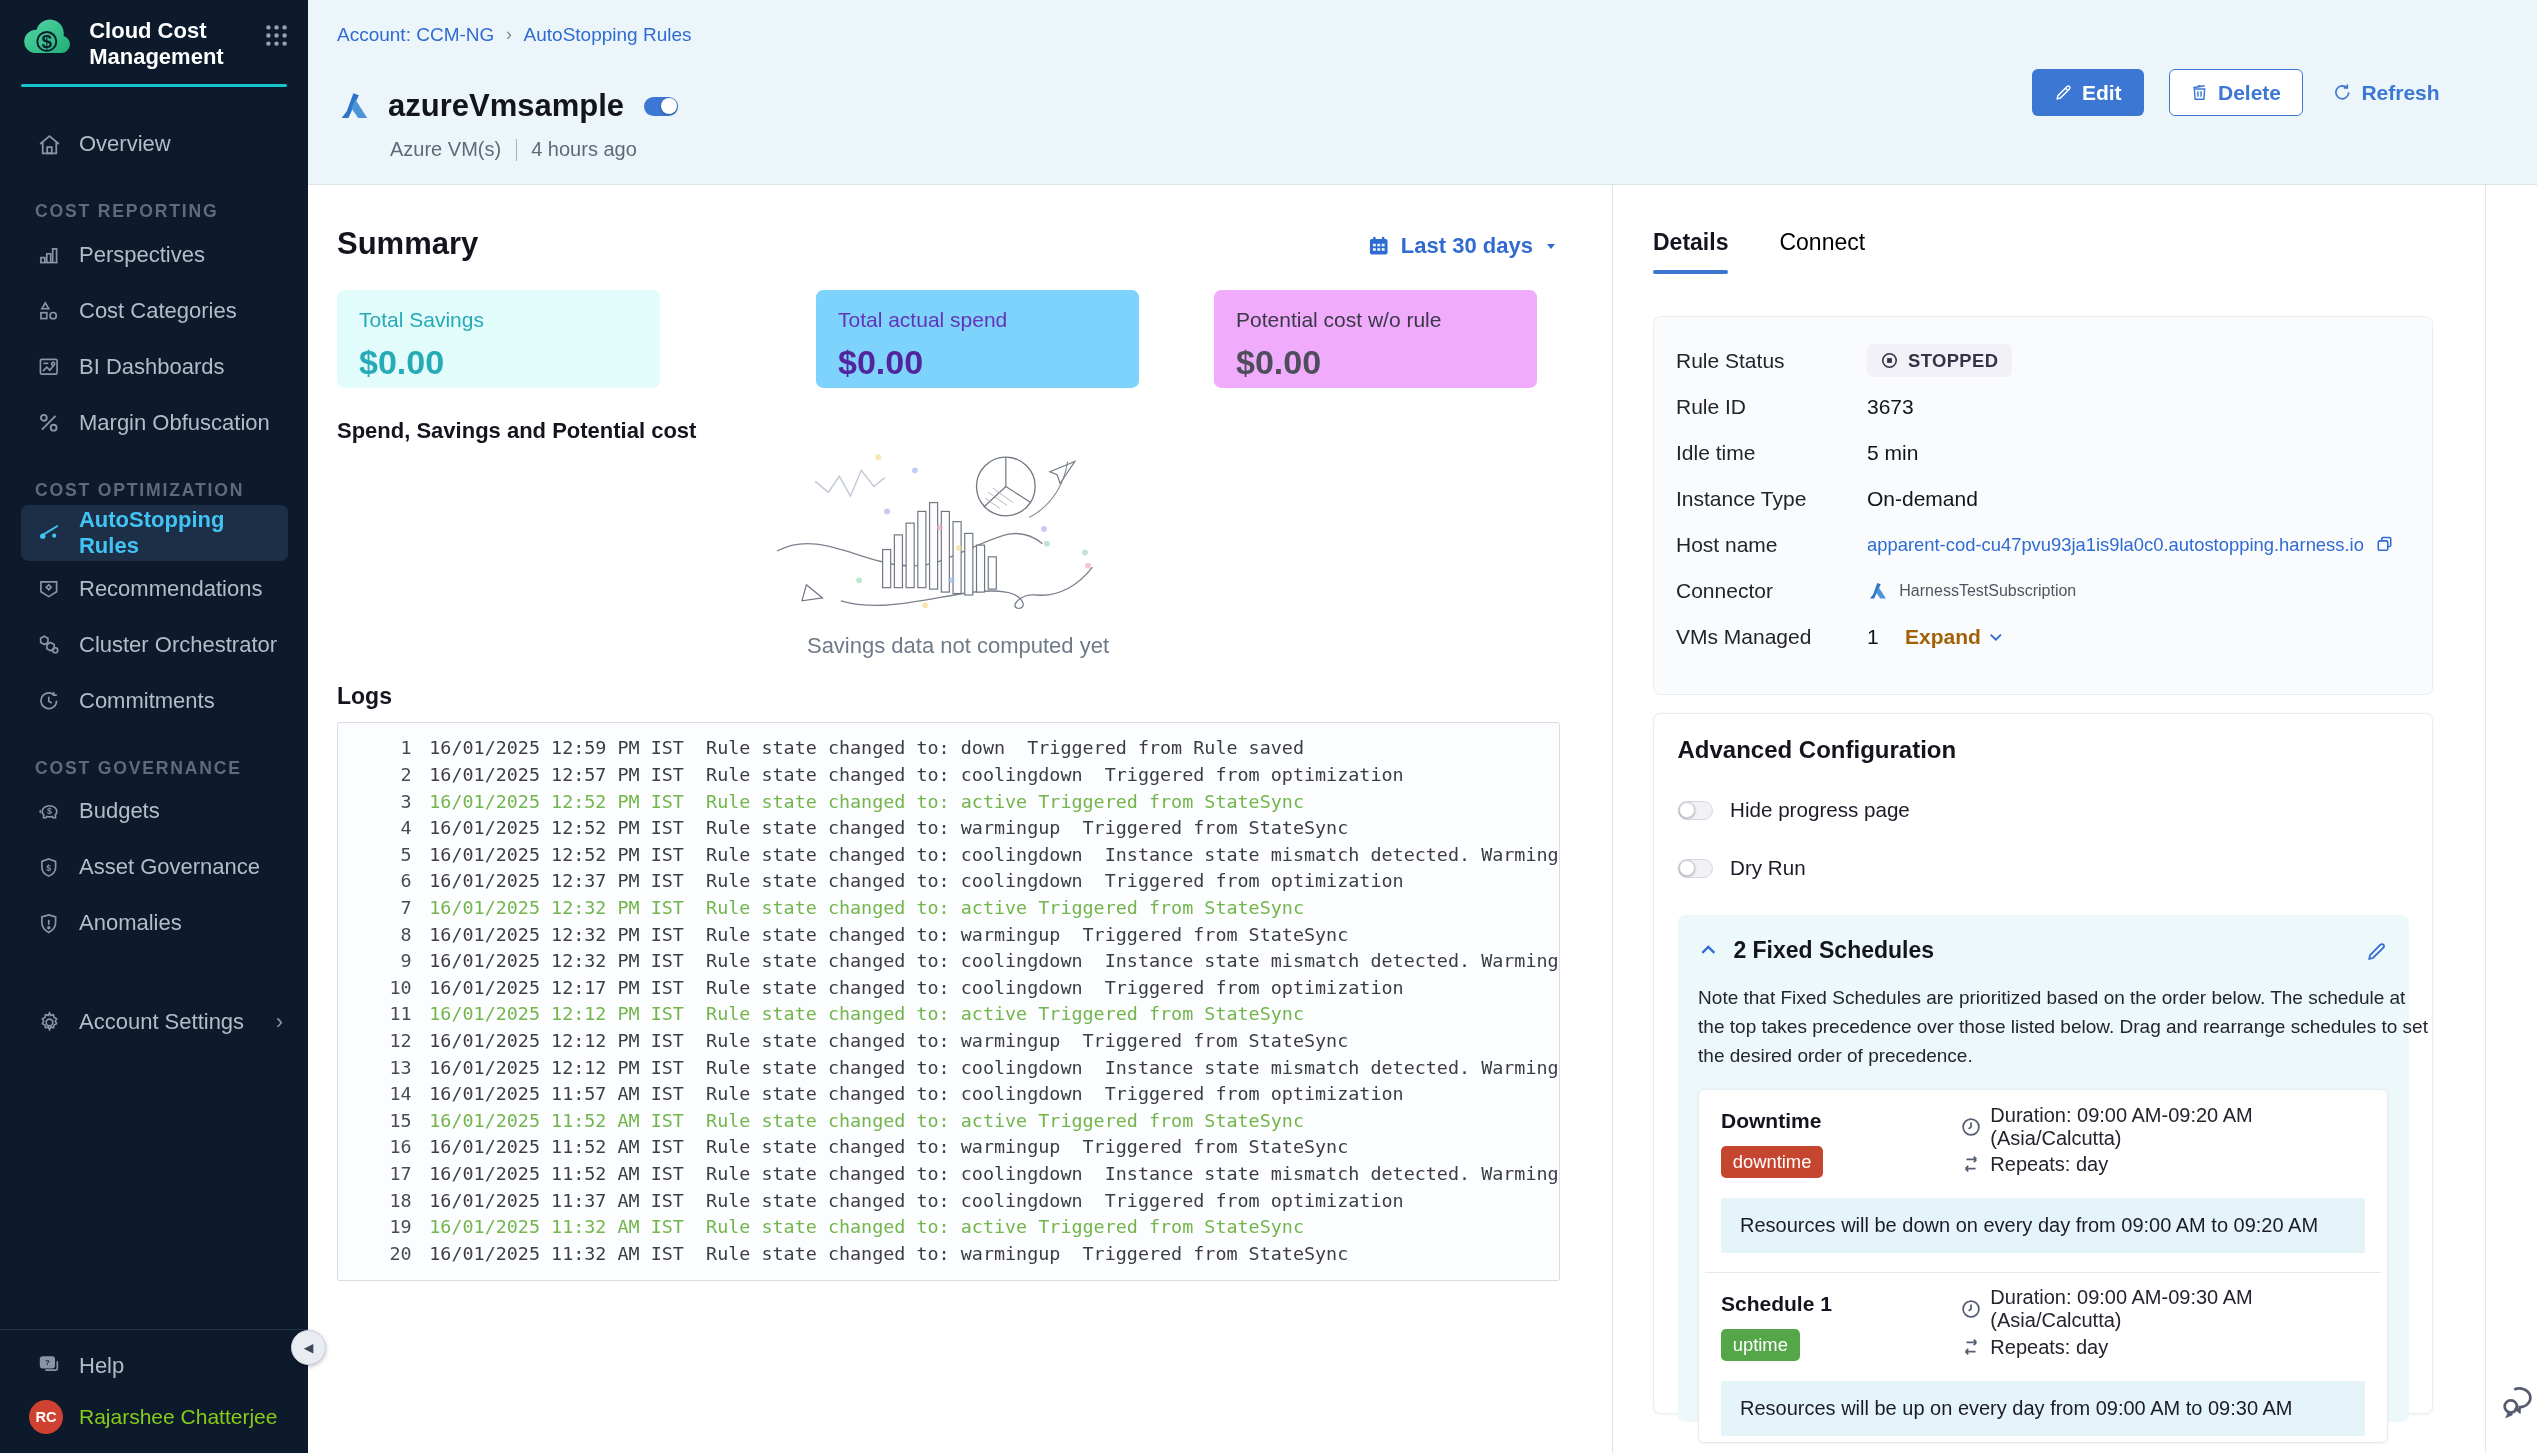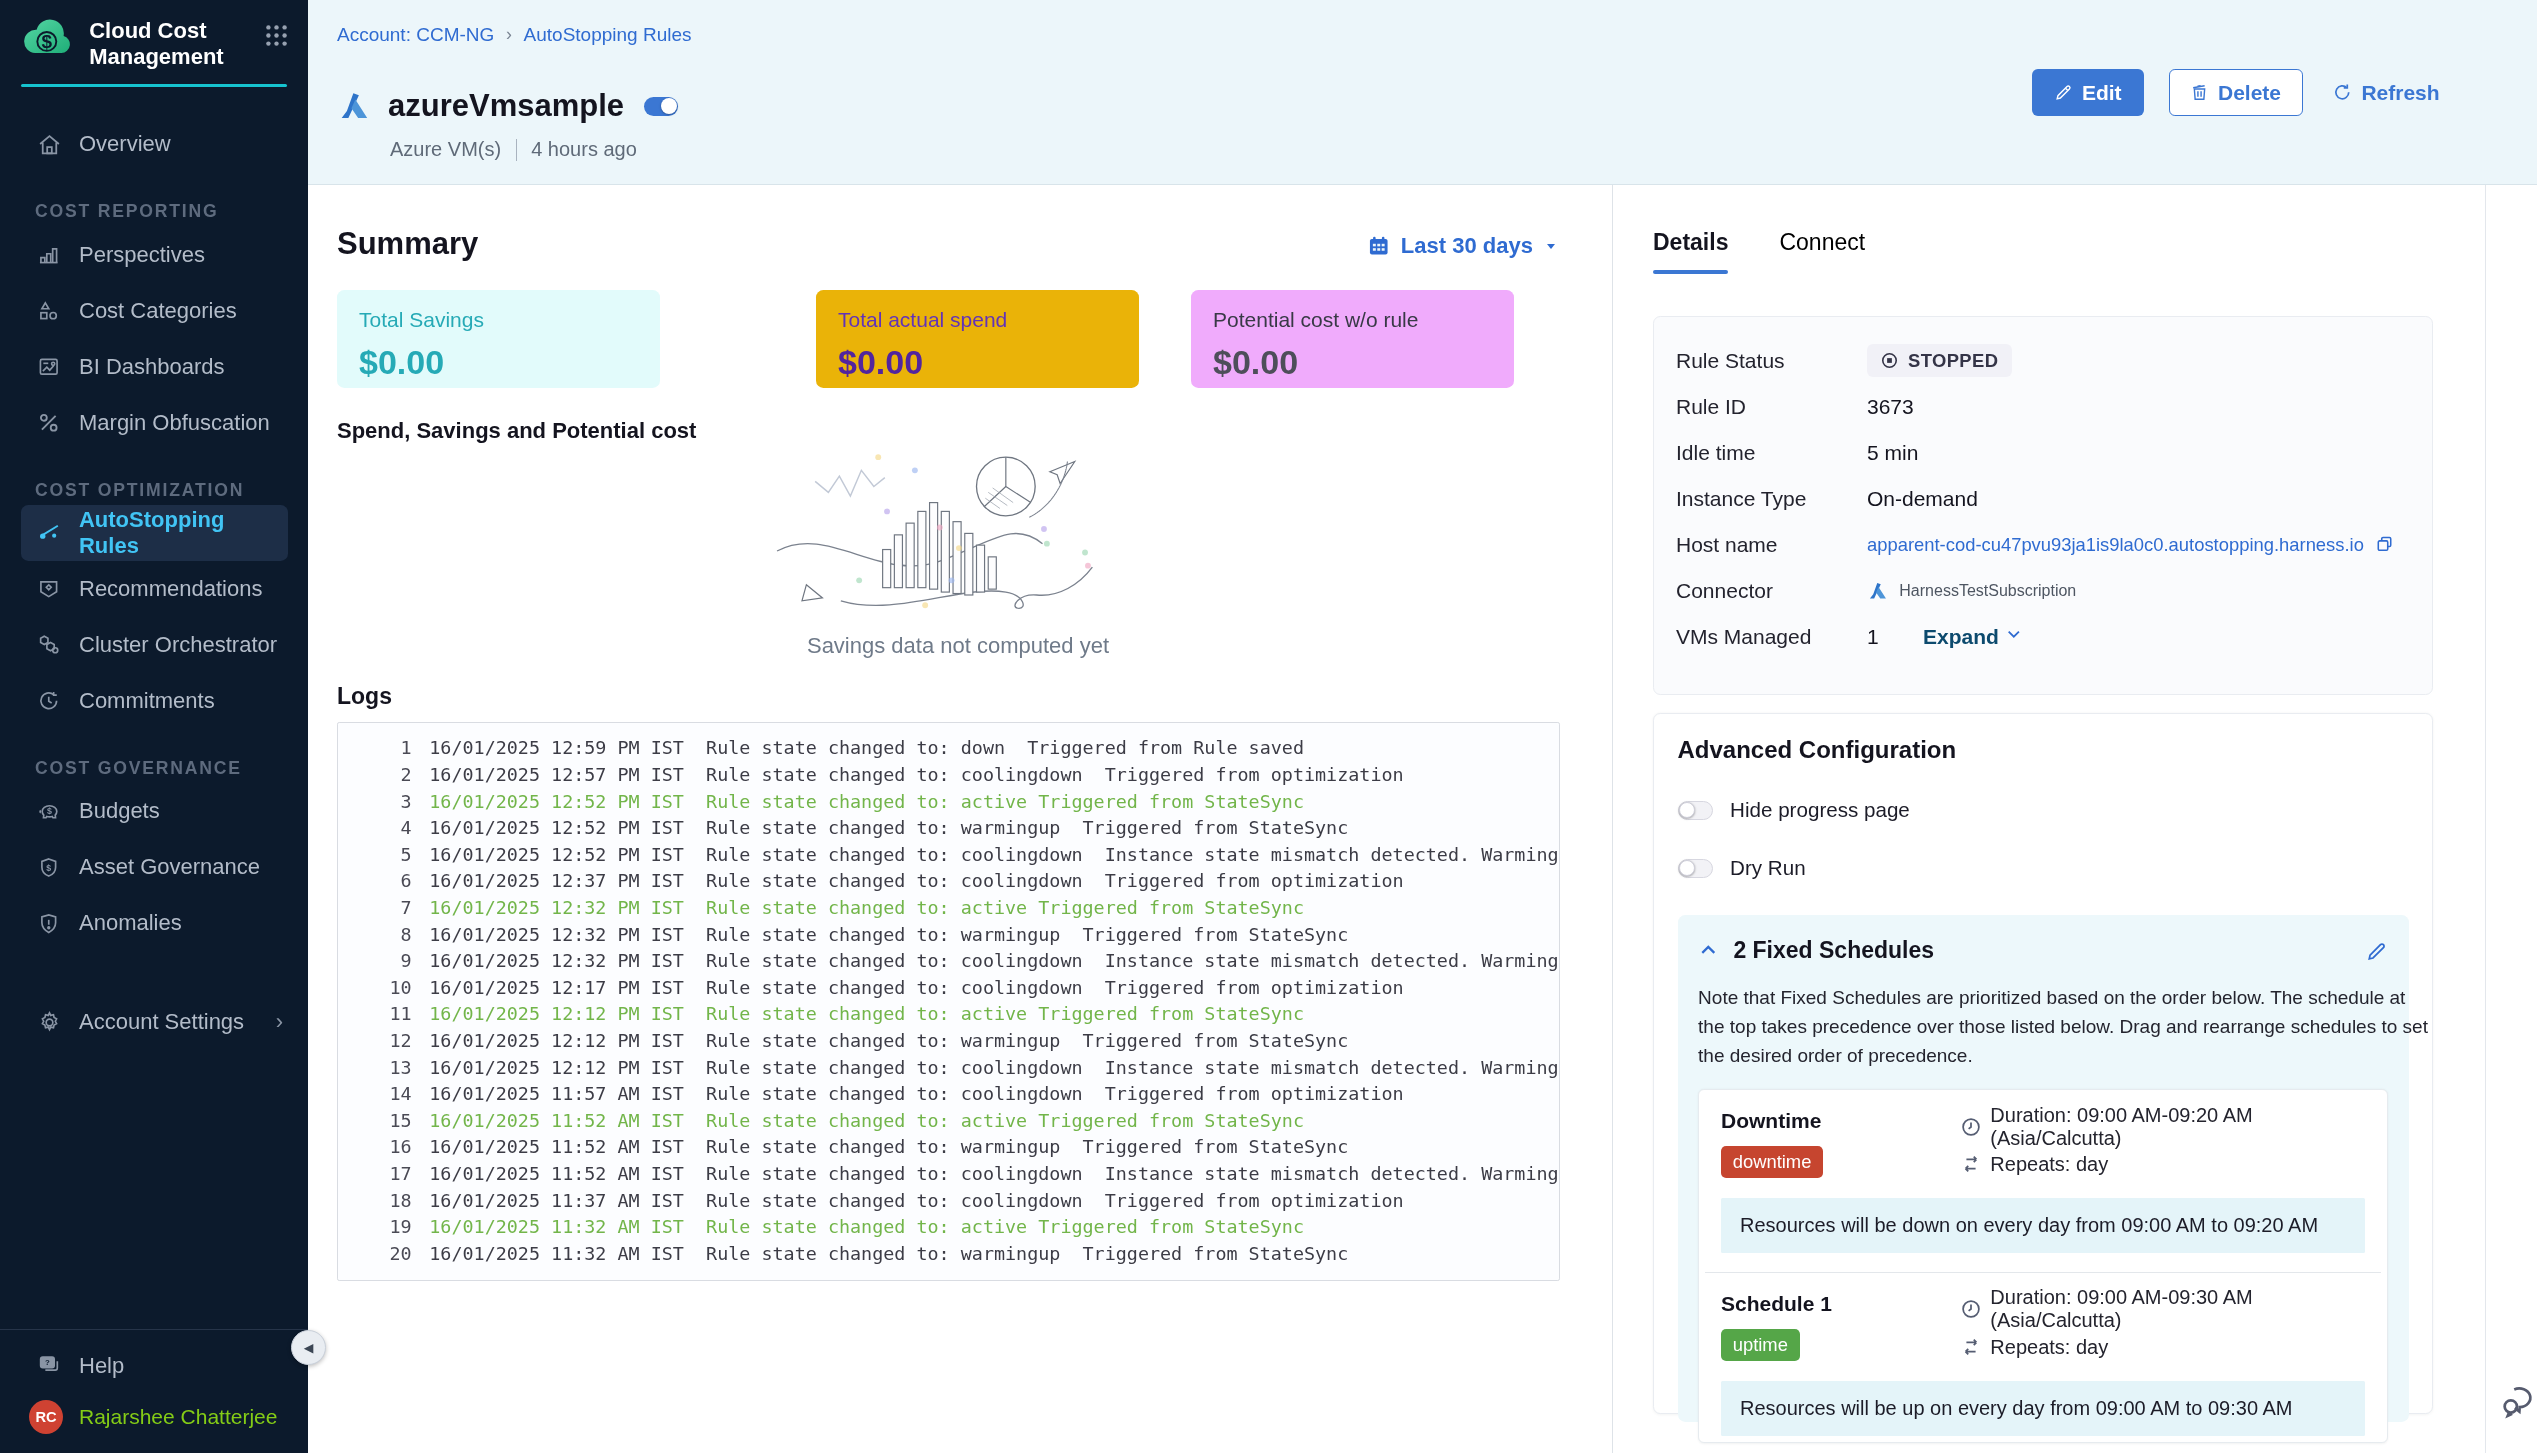--- a/index.html
+++ b/index.html
@@ -53,21 +53,21 @@
   
   .main{position:absolute;left:308px;top:185px;width:1304px;height:1269px;background:#fff}
   .h-summary{position:absolute;left:29px;top:41px;font-size:31px;font-weight:bold;color:#14141f}
   .datepicker{position:absolute;left:1059px;top:48px;display:flex;align-items:center;gap:10.3px;font-size:22px;font-weight:bold;color:#2f6bd1;cursor:pointer}
   .cards{position:absolute;left:29px;top:105px;display:flex}
   .card{width:323px;height:98px;border-radius:7.3px;padding:17.6px 22px}
   .card .clabel{font-size:21px}
   .card .cvalue{font-size:34px;font-weight:bold;margin-top:11.7px}
   .card-teal{background:#e2fbfb;margin-right:156px}
   .card-teal .clabel,.card-teal .cvalue{color:#26aab6}
-  .card-purple{background:#eab308;margin-right:52px}
+  .card-purple{background:#7dd3fc;margin-right:75px}
   .card-purple .clabel{color:#6233b8}.card-purple .cvalue{color:#52259e}
   .card-gray{background:#f0abfc}
   .card-gray .clabel{color:#383946}.card-gray .cvalue{color:#4e4e5a}
   .spend-title{position:absolute;left:29px;top:233px;font-size:22px;font-weight:bold;color:#14141f}
   .illustration{position:absolute;left:463px;top:256px}
   .empty-caption{position:absolute;left:316px;top:448px;width:668px;text-align:center;font-size:22px;color:#6f7a89}
   .h-logs{position:absolute;left:29px;top:498px;font-size:23px;font-weight:bold;color:#14141f}
   .logs-box{position:absolute;left:29px;top:537px;width:1223px;height:559px;border:1.5px solid #d9dce2;border-radius:2.2px;background:#fcfdff;padding:11.7px 0 0 14.7px;overflow:hidden}
   .log-row{display:flex;height:26.6px;align-items:center;font-family:"DejaVu Sans Mono",monospace;font-size:18.4px;color:#3c3c46}
   .log-row .ln{width:59px;text-align:right;margin-right:17.6px;color:#4a4a55;flex:none}
@@ -81,21 +81,21 @@
   .tab{color:#000000;cursor:pointer;padding-bottom:17.6px;position:relative}
   .tab.active{color:#14141f;font-weight:bold}
   .tab.active:after{content:"";position:absolute;left:0;right:0;bottom:0;height:3.7px;background:#3b77d3;border-radius:2.2px}
   .dcard{position:absolute;left:40px;top:131px;width:780px;height:379px;background:#fafbfd;border:0.7px solid #e9ecf1;border-radius:7.3px;padding:20.6px 0 0 22px}
   .drow{display:flex;align-items:center;height:46px;font-size:21px}
   .dlabel{width:191px;color:#23232e;flex:none}
   .dvalue{color:#14141f;display:flex;align-items:center;gap:10.3px}
   .badge-status{display:inline-flex;align-items:center;gap:8.8px;background:#f1f1f7;border-radius:5.9px;padding:5.9px 13.2px;font-size:18.4px;font-weight:bold;color:#343447;letter-spacing:0.4px}
   .host-link{color:#2f6bd1;font-size:18.4px;cursor:pointer}
   .conn-name{color:#4e5662;font-size:16px}
-  .expand-link{color:#0c4a6e;font-weight:bold;display:flex;gap:5.9px;margin-left:34px;cursor:pointer}
+  .expand-link{color:#a16207;font-weight:bold;display:flex;align-items:center;gap:5.9px;margin-left:16px;cursor:pointer}
   .adv{position:absolute;left:40px;top:528px;width:780px;height:701px;background:#fff;border:0.7px solid #e9ecf1;border-radius:7.3px;box-shadow:0 0.7px 2.9px rgba(20,30,40,.05);padding:22px 23.5px}
   .adv-title{font-size:24px;font-weight:bold;color:#14141f}
   .toggle-row{display:flex;align-items:center;gap:17.6px;margin-top:34px;font-size:20.6px;color:#1c1c28}
   .sched-panel{margin-top:35px;background:#edf8fb;border-radius:7.3px;padding:22px 20.6px;height:507px}
   .sp-head{display:flex;align-items:center;gap:14.7px}
   .sp-title{font-size:23px;font-weight:bold;color:#14141f}
   .sp-edit{margin-left:auto;cursor:pointer}
   .sp-note{margin-top:19px;font-size:19px;line-height:29px;color:#24242e;width:734px}
   .sched-card{margin-top:19px;background:#fff;border-radius:5.9px;border:0.7px solid #e6ebef;box-shadow:0 0.7px 2.2px rgba(20,30,40,.06);padding:19px 0 5.9px 0}
   .sched-block{padding:0 16px}

